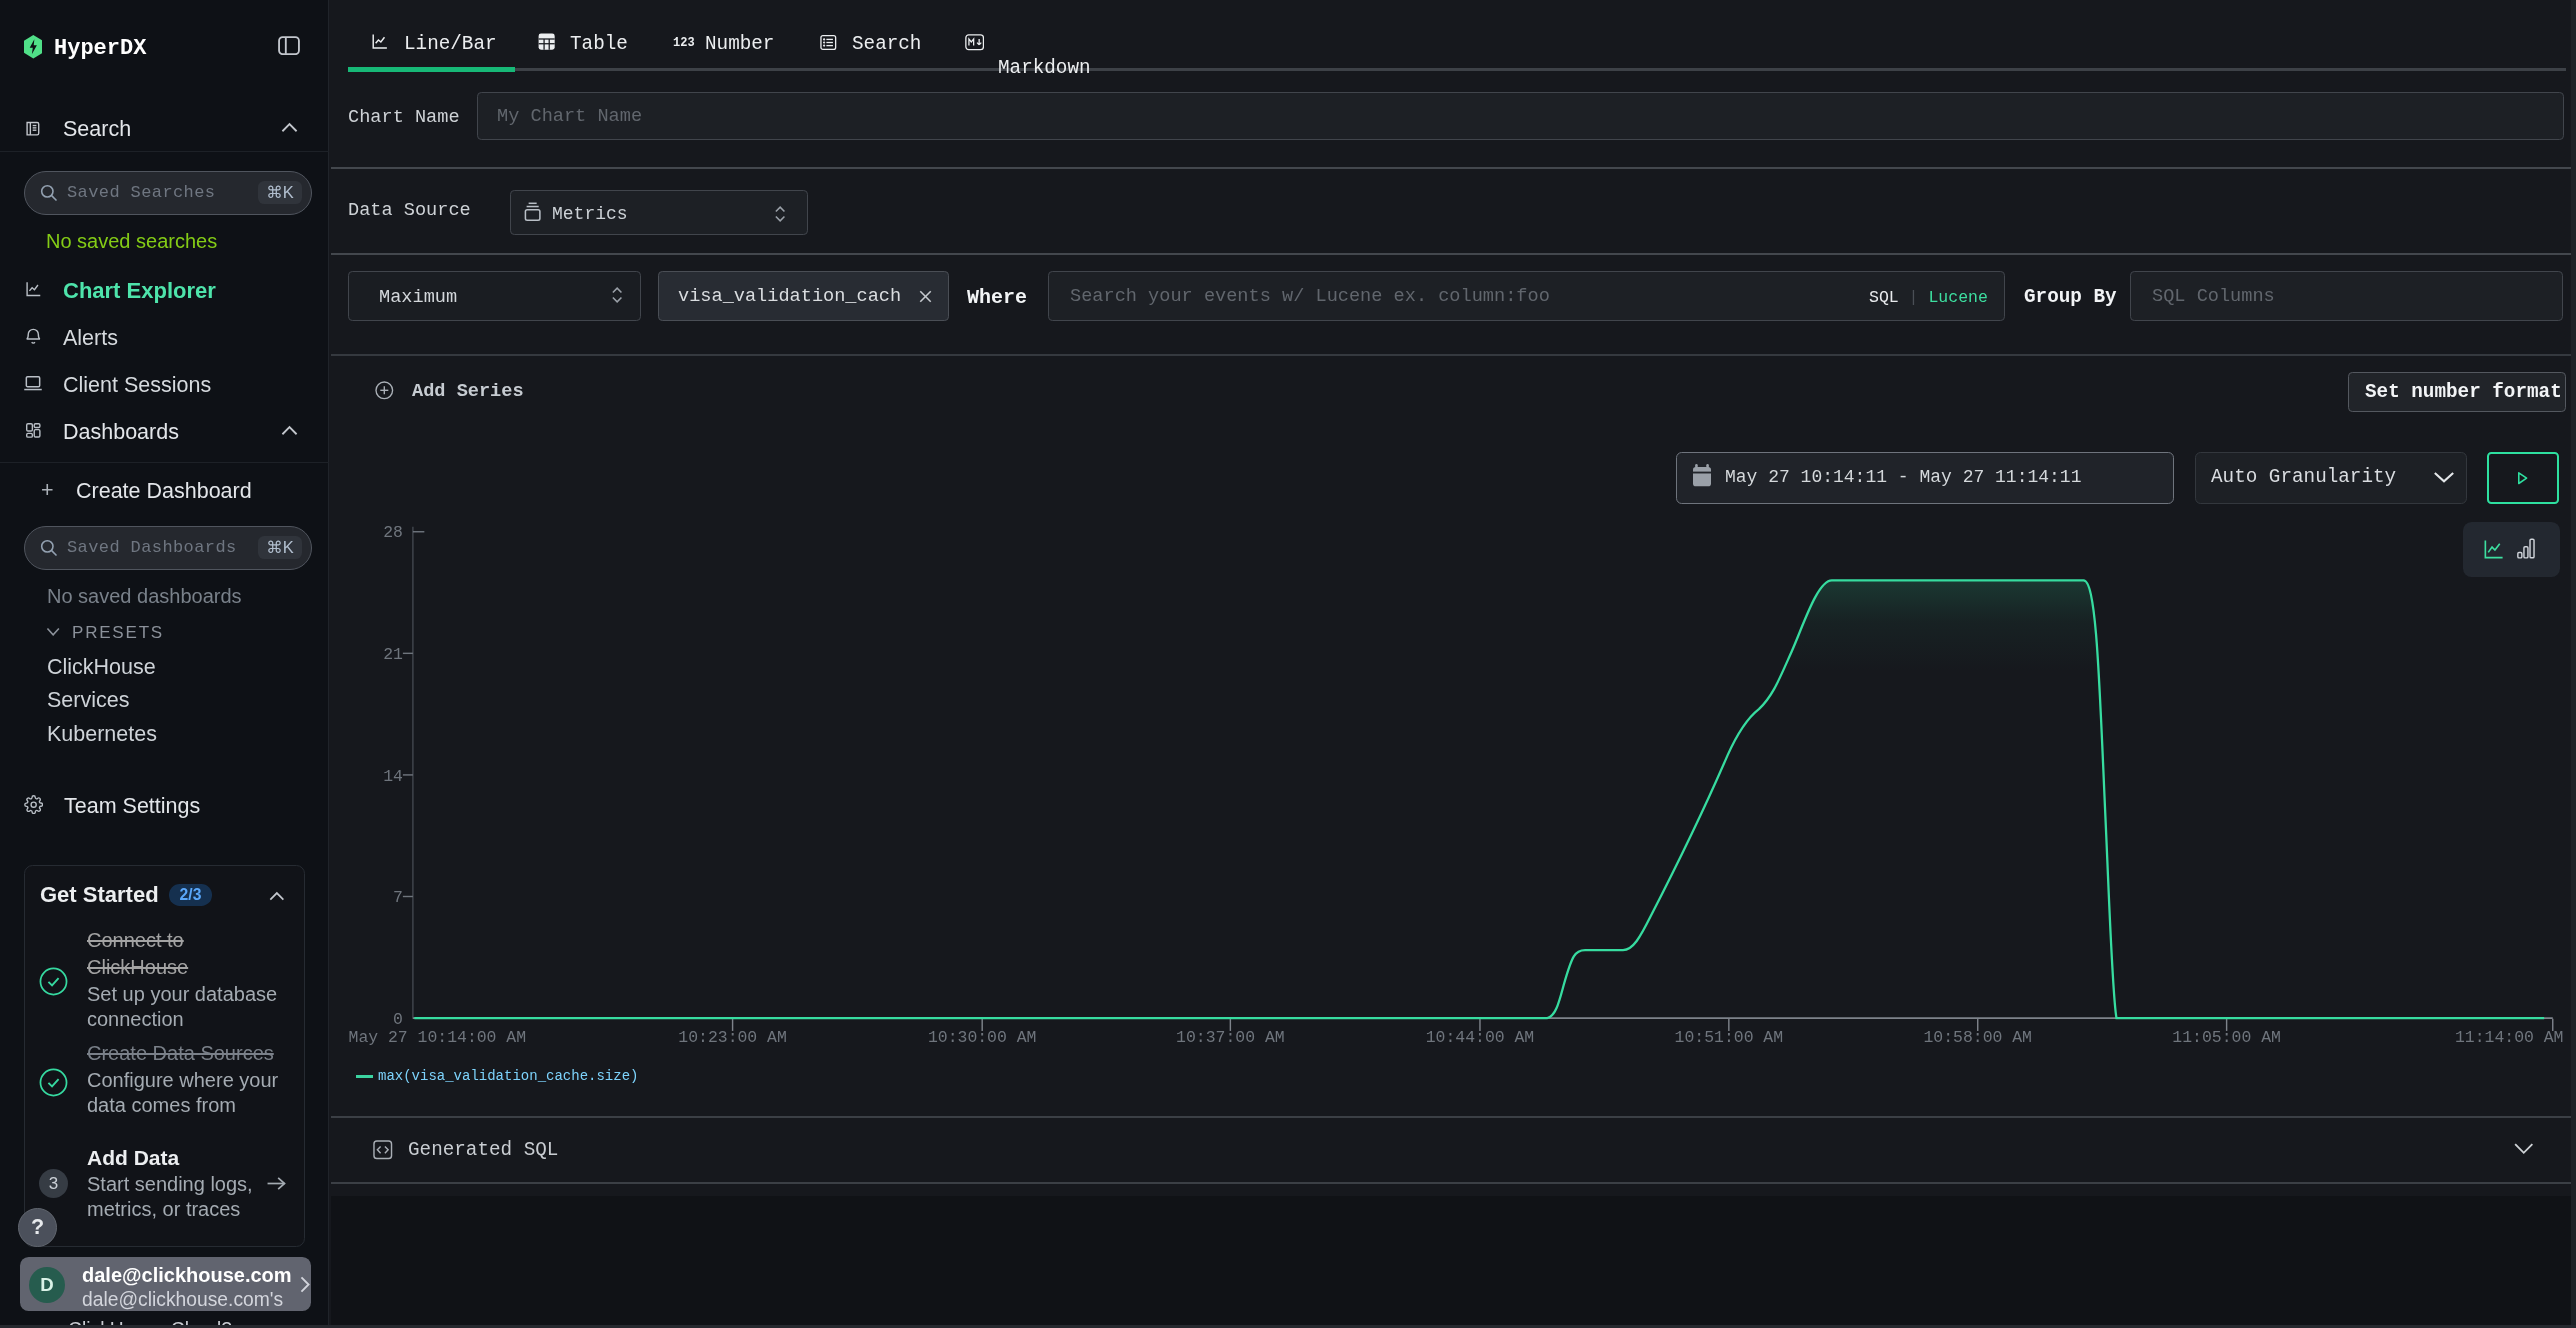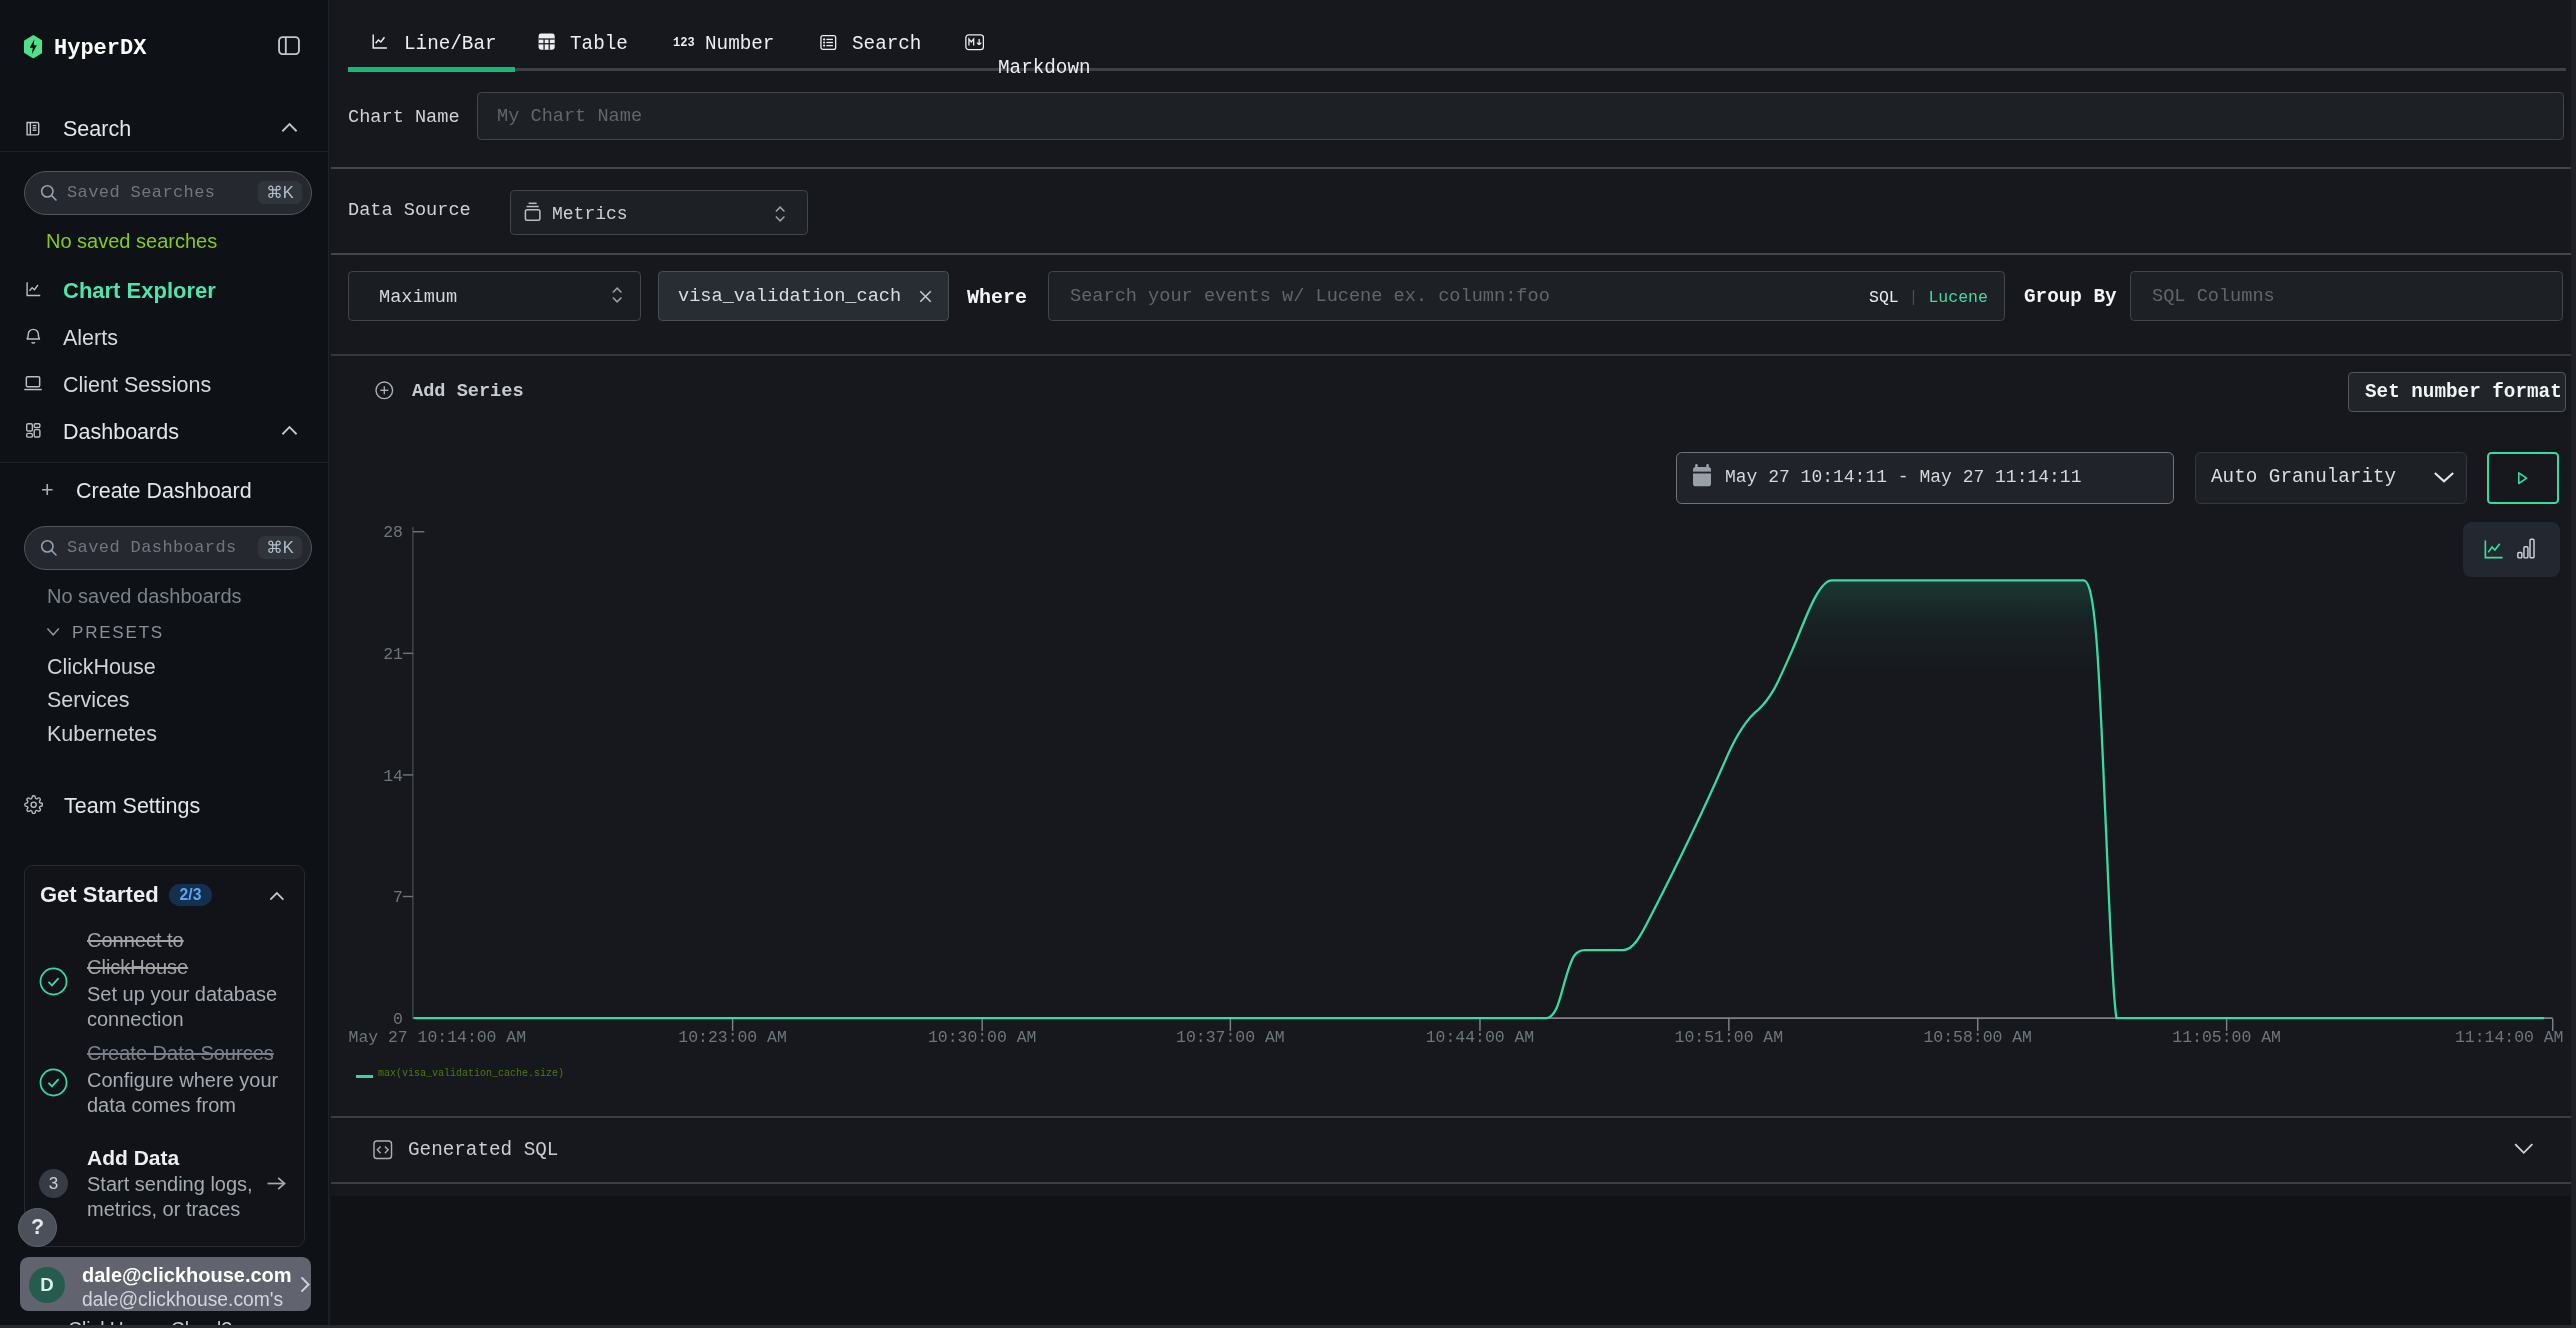--- a/index.html
+++ b/index.html
@@ -138,21 +138,21 @@
         <path d="M3.5 2.5 v18 h18"></path>
         <polyline points="6.5,15 10.5,9.5 13.5,12.5 18.5,6"></polyline>
       </svg>
     <svg class="abs" style="left:2517px;top:538px" width="18.6" height="21" viewBox="0 0 26 29" fill="none" stroke="#d0d4da" stroke-width="2">
         <rect x="1.2" y="20" width="5.6" height="7.6" rx="1.6"></rect>
         <rect x="9.7" y="12" width="5.6" height="15.6" rx="1.6"></rect>
         <rect x="18.2" y="1.5" width="5.6" height="26" rx="1.6"></rect>
       </svg>
 
     <div class="abs" style="left:356px;top:1075px;width:17px;height:2.9px;background:#3bd3a0;"></div>
-    <div class="abs" style="left:378px;top:1068px;font-size:10px;color:#4d7c0f;">max(visa_validation_cache.size)</div>
+    <div class="abs" style="left:378px;top:1068px;font-size:14px;color:#7dd3fc;">max(visa_validation_cache.size)</div>
     <div class="abs" style="left:331px;top:1116px;width:2245px;height:2.1px;background:#3b3f45;"></div>
 
     <svg class="abs" style="left:372px;top:1138px" width="21.5" height="23.6" viewBox="0 0 24 24" fill="none" stroke="#a9aeb5" stroke-width="1.6">
         <rect x="2.2" y="2.2" width="19.6" height="19.6" rx="3.2"></rect>
         <polyline points="9.6,8.2 6,12 9.6,15.8"></polyline>
         <polyline points="14.4,8.2 18,12 14.4,15.8"></polyline>
       </svg>
     <div class="abs" style="left:408px;top:1139px;font-size:19.3px;color:#c9cdd2;">Generated SQL</div>
     <svg class="abs" style="left:2513px;top:1142px" width="21.5" height="13" viewBox="0 0 30 18" fill="none" stroke="#ced2d6" stroke-width="2.6">
         <polyline points="3,3 15,15 27,3"></polyline>

